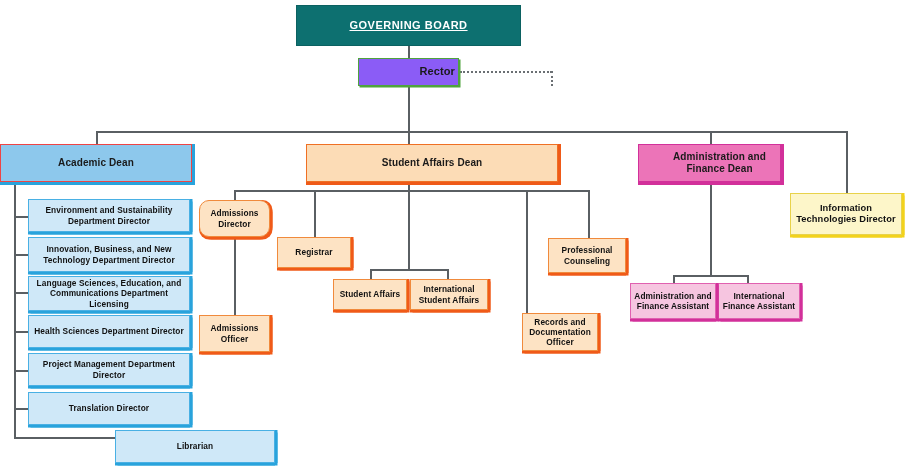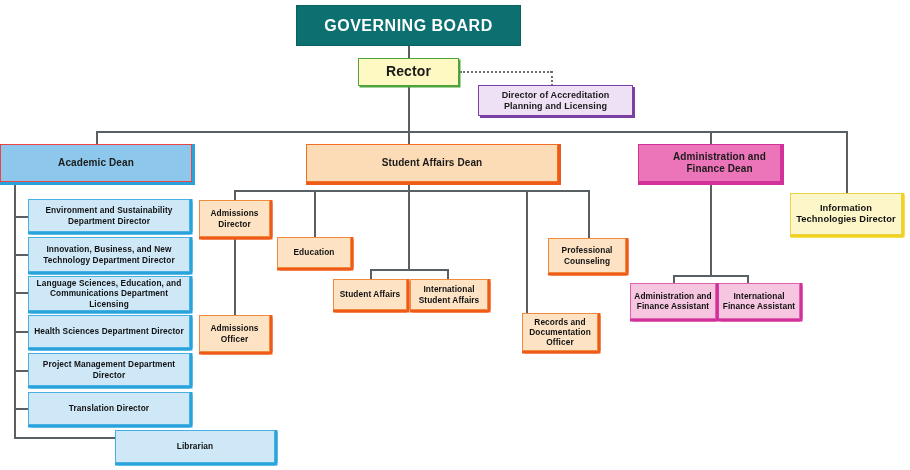--- a/index.html
+++ b/index.html
@@ -28,29 +28,31 @@
     letter-spacing: 0.1px;
     z-index: 3;
   }
   .node span { display: block; padding: 0 3px; }
 
   
   .t-teal {
     background: #0d7070;
     border: 1px solid #0b6161;
     color: #ffffff;
-    font-size: 16px;
+    font-size: 11px;
     letter-spacing: 0.5px;
+    text-decoration: underline;
   }
   .t-green {
-    background: #fef9c3;
+    background: #8b5cf6;
     border: 1.5px solid #4fa33d;
     color: #1a1a1a;
-    font-size: 14px;
+    font-size: 11px;
     box-shadow: 1.5px 1.5px 0 0 #4fa33d;
+    justify-content: flex-end;
   }
   .t-purple {
     background: #eee0f5;
     border: 1.5px solid #7b3fa6;
     color: #1a1a1a;
     font-size: 9px;
     box-shadow: 2px 2px 0 0 #7b3fa6;
   }
   .t-blue-dean {
     background: #8dc8ec;
@@ -168,23 +170,20 @@
   <div class="ln ln-v" style="left:747px; top:275px; height:9px;"></div>
 
   <div class="node t-teal" style="left:296px; top:5px; width:225px; height:41px;">
     <span>GOVERNING BOARD</span>
   </div>
 
   <div class="node t-green" style="left:358px; top:58px; width:101px; height:28px;">
     <span>Rector</span>
   </div>
 
-  <div class="node t-purple" style="left:478px; top:85px; width:155px; height:31px;">
-    <span>Director of Accreditation Planning and Licensing</span>
-  </div>
 
   <div class="node t-blue-dean" style="left:0px; top:144px; width:192px; height:38px;">
     <span>Academic Dean</span>
   </div>
 
   <div class="node t-orange-dean" style="left:306px; top:144px; width:252px; height:38px;">
     <span>Student Affairs Dean</span>
   </div>
 
   <div class="node t-magenta-dean" style="left:638px; top:144px; width:143px; height:38px;padding-left:20px;">
@@ -210,28 +209,28 @@
   <div class="node t-blue" style="left:28px; top:353px; width:162px; height:33px;">
     <span>Project Management Department Director</span>
   </div>
   <div class="node t-blue" style="left:28px; top:392px; width:162px; height:33px;">
     <span>Translation Director</span>
   </div>
   <div class="node t-blue" style="left:115px; top:430px; width:160px; height:33px;">
     <span>Librarian</span>
   </div>
 
-  <div class="node t-orange" style="left:199px; top:200px; width:71px; height:37px;">
+  <div class="node t-orange" style="left:199px; top:200px; width:71px; height:37px;border-radius:10px;">
     <span>Admissions Director</span>
   </div>
   <div class="node t-orange" style="left:199px; top:315px; width:71px; height:37px;">
     <span>Admissions Officer</span>
   </div>
   <div class="node t-orange" style="left:277px; top:237px; width:74px; height:31px;">
-    <span>Education</span>
+    <span>Registrar</span>
   </div>
   <div class="node t-orange" style="left:333px; top:279px; width:74px; height:31px;">
     <span>Student Affairs</span>
   </div>
   <div class="node t-orange" style="left:410px; top:279px; width:78px; height:31px;align-items:center;">
     <span>International Student Affairs</span>
   </div>
   <div class="node t-orange" style="left:487px; top:313px; width:76px; height:38px;margin-left:35px;">
     <span>Records and Documentation Officer</span>
   </div>

